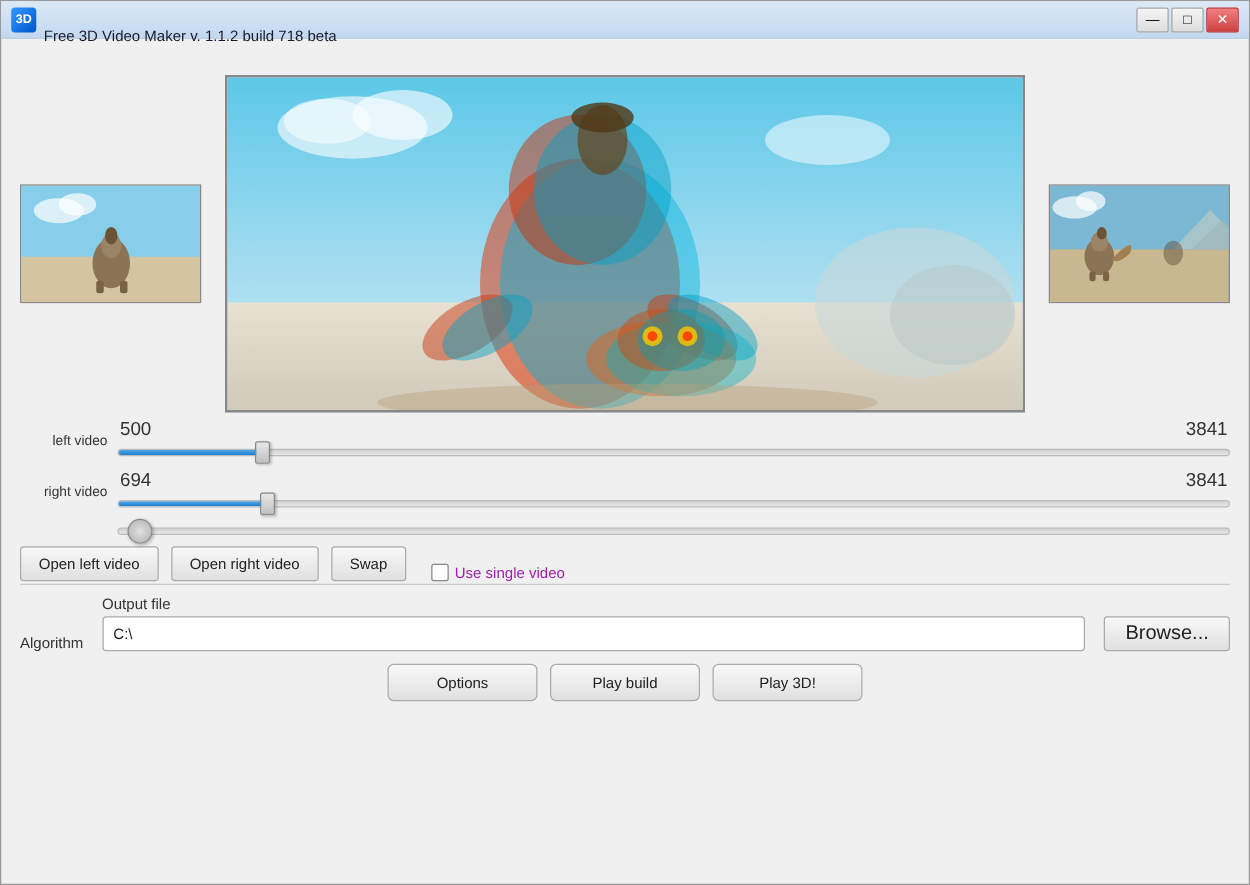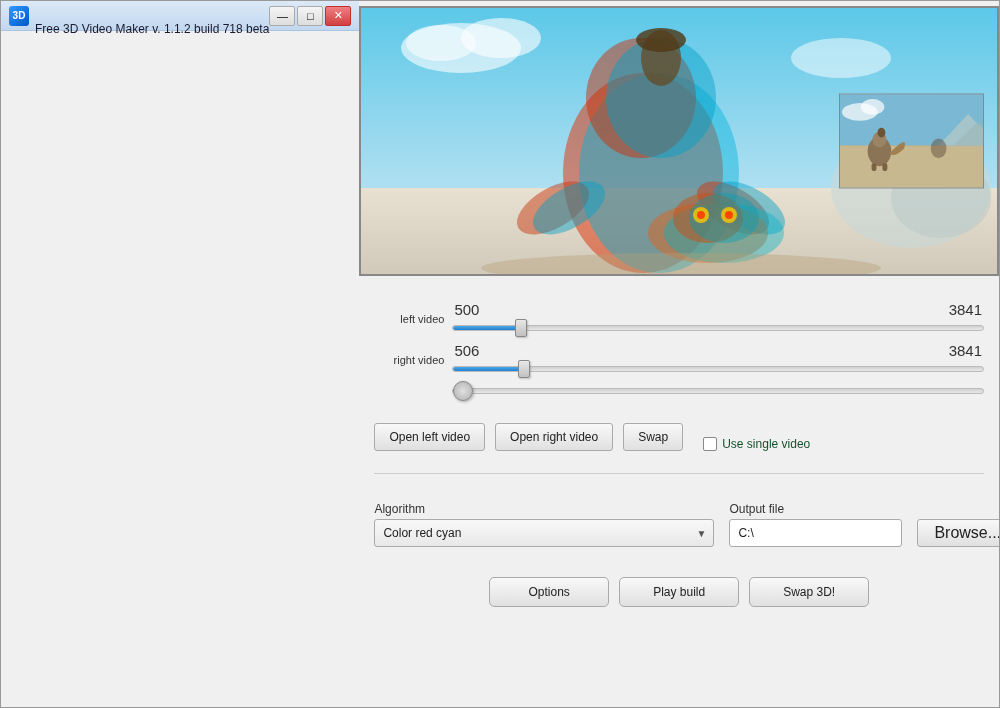--- a/index.html
+++ b/index.html
@@ -14,21 +14,21 @@
       height: 708px;
       overflow: hidden;
     }
     .window {
       width: 1000px;
       height: 708px;
       background: #f0f0f0;
       border: 1px solid #999;
       box-shadow: 2px 2px 8px rgba(0,0,0,0.4);
       display: flex;
-      flex-direction: row;
+      flex-direction: column;
     }
     .title-bar {
       background: linear-gradient(to bottom, #dce9f7, #c2d8f0);
       height: 30px;
       display: flex;
       align-items: center;
       justify-content: space-between;
       padding: 0 8px;
       border-bottom: 1px solid #aac4e0;
       flex-shrink: 0;
@@ -74,22 +74,22 @@
     }
     .tb-btn.close {
       background: linear-gradient(to bottom, #f08080, #d04040);
       color: white;
       border-color: #c03030;
     }
     .main-content {
       flex: 1;
       display: flex;
       flex-direction: column;
-      padding: 0 15px;
-      gap: 20px;
+      padding: 24px 15px;
+      gap: 0;
       overflow: hidden;
     }
     .preview-area {
       display: flex;
       align-items: center;
       justify-content: center;
       position: relative;
       flex-shrink: 0;
       height: 280px;
     }
@@ -276,21 +276,21 @@
       justify-content: center;
       white-space: nowrap;
     }
     .checkbox-label {
       display: flex;
       align-items: center;
       gap: 5px;
       margin-left: 10px;
       cursor: pointer;
       font-size: 12px;
-      color: #14532d;
+      color: #a21caf;
     }
     .checkbox-box {
       width: 14px;
       height: 14px;
       border: 1px solid #888;
       background: white;
       border-radius: 2px;
       flex-shrink: 0;
     }
 
@@ -547,21 +547,21 @@
             </div>
             <div class="slider-thumb" style="left: 13%;"></div>
           </div>
         </div>
       </div>
 
       <div class="slider-row">
         <span class="slider-label">right video</span>
         <div class="slider-container">
           <div class="slider-values">
-            <span>506</span>
+            <span>694</span>
             <span>3841</span>
           </div>
           <div class="slider-track">
             <div class="slider-track-bg">
               <div class="slider-fill" style="width: 13.5%;"></div>
             </div>
             <div class="slider-thumb" style="left: 13.5%;"></div>
           </div>
         </div>
       </div>
@@ -588,42 +588,38 @@
         <div class="checkbox-box"></div>
         <span>Use single video</span>
       </label>
     </div>
 
     <div class="divider"></div>
 
     <div class="settings-row">
       <div class="field-group">
         <span class="field-label">Algorithm</span>
-        <div class="algo-select-wrapper">
-          <select class="algo-select"><option>Color red cyan</option><option>Side by side</option><option>Top/Bottom</option><option>Interlaced</option></select>
-          <span class="select-arrow">▼</span>
-        </div>
       </div>
 
       <div class="output-file-group">
         <span class="field-label">Output file</span>
         <input class="output-file-input" type="text" value="C:\" style="">
       </div>
 
       <button class="browse-btn">
         <span>Browse...</span>
       </button>
     </div>
 
     <div class="action-buttons-row">
       <button class="action-button">
         <span>Options</span>
       </button>
       <button class="action-button">
         <span>Play build</span>
       </button>
       <button class="action-button">
-        <span>Swap 3D!</span>
+        <span>Play 3D!</span>
       </button>
     </div>
 
   </div>
 </div>
 
 </body></html>

